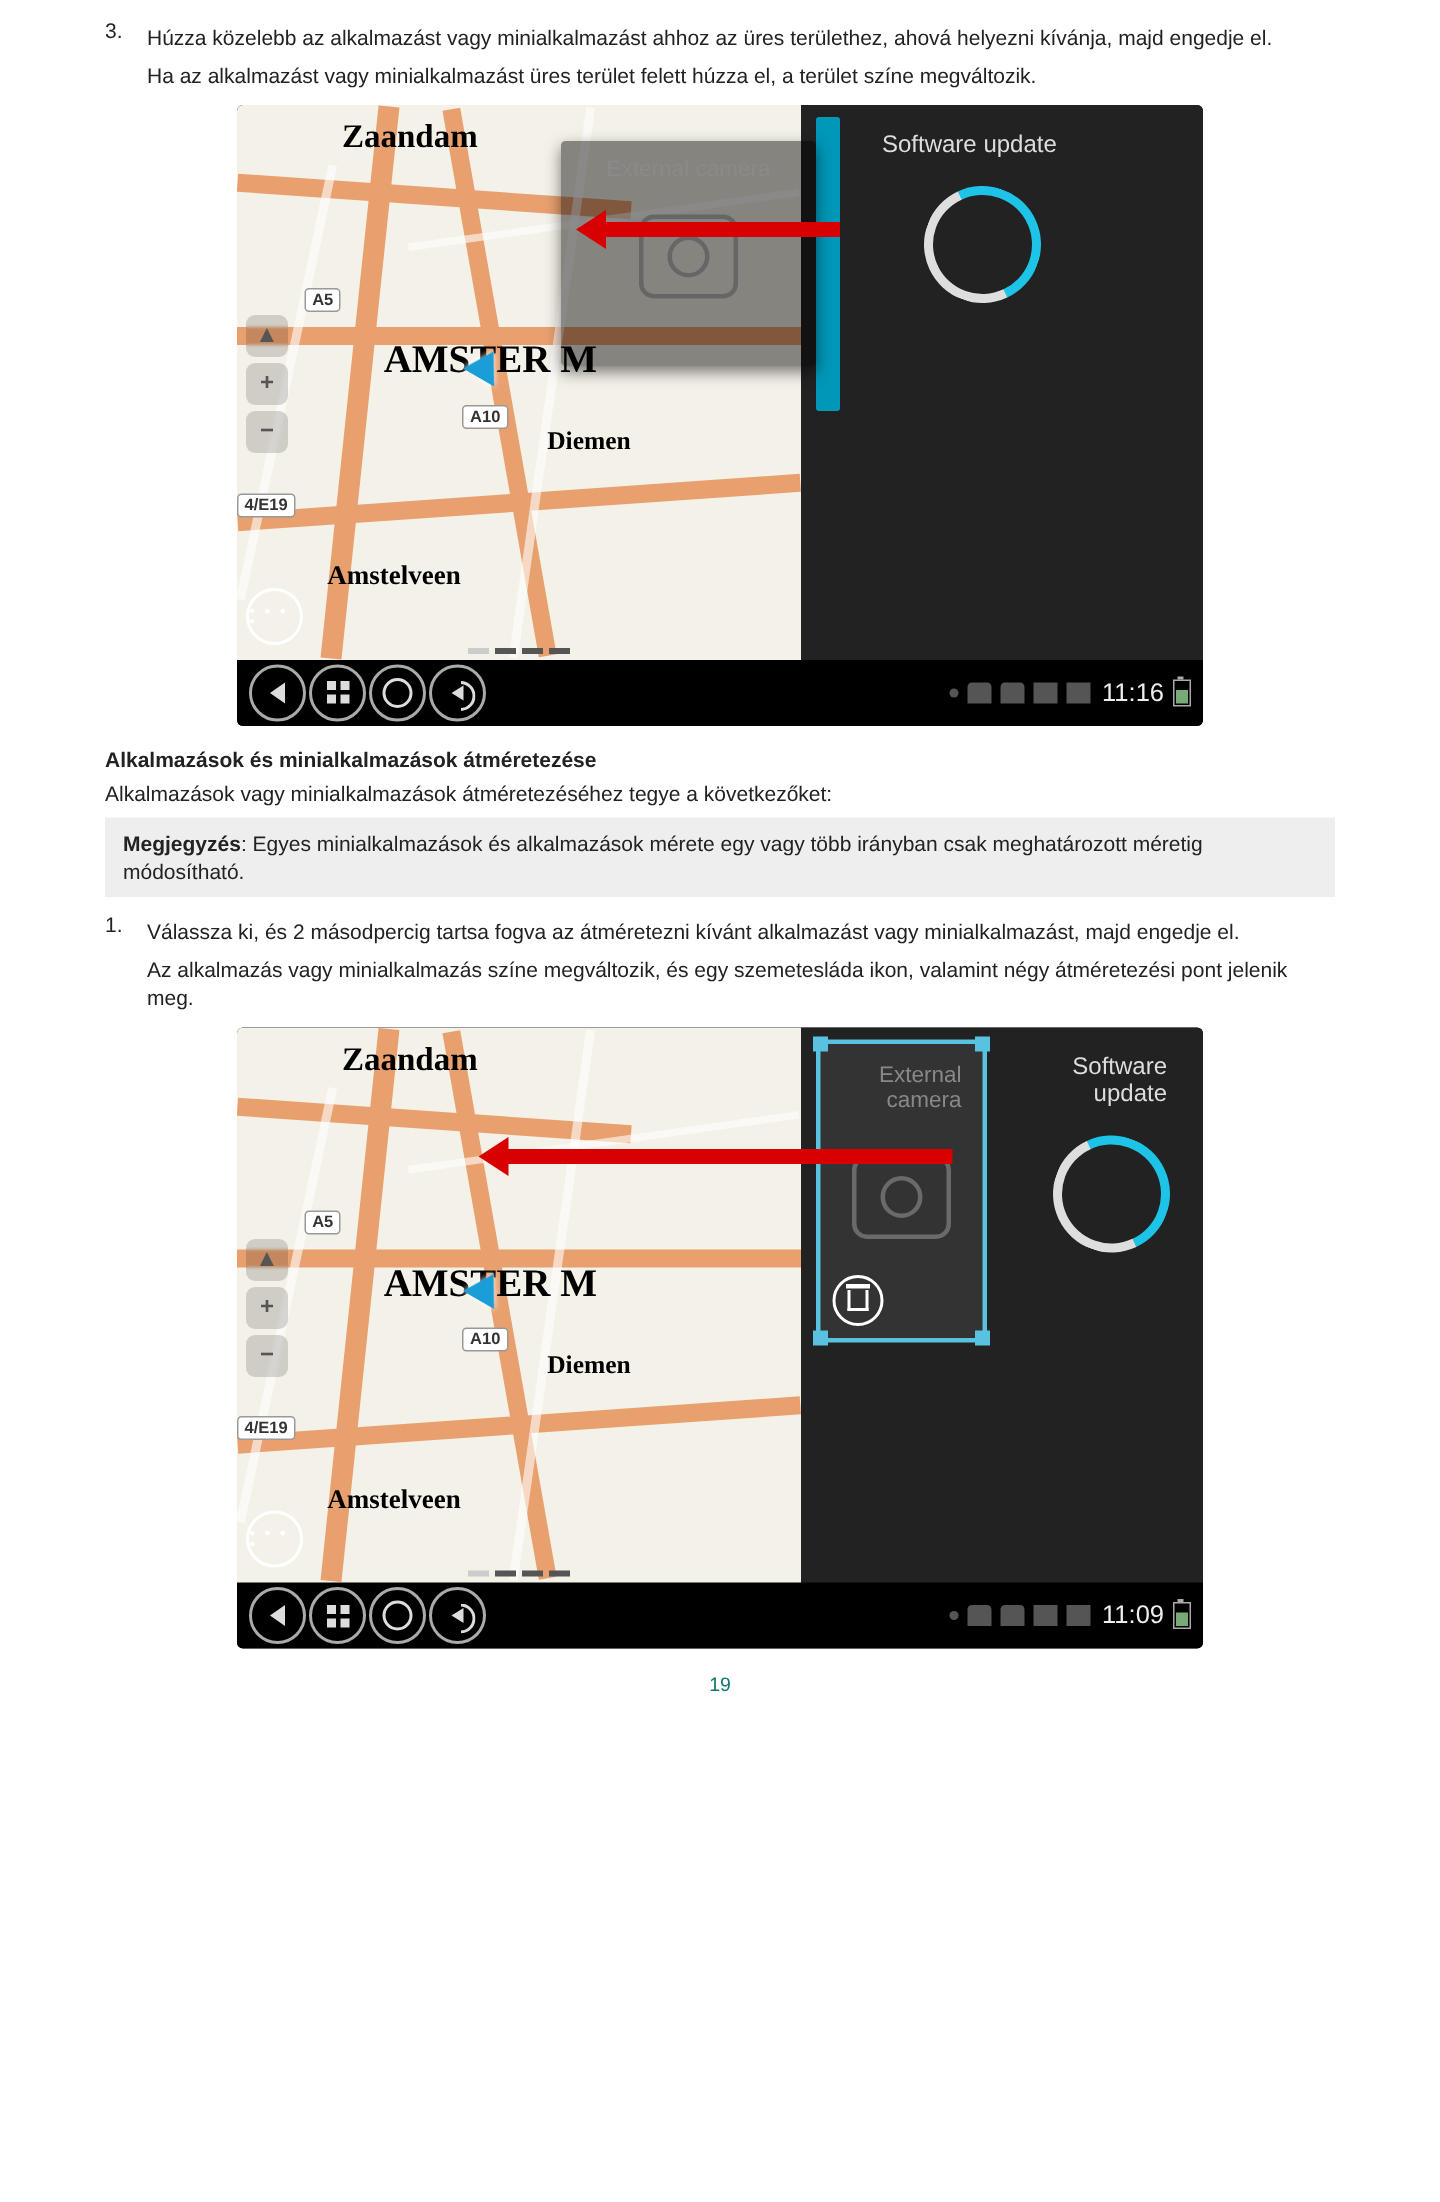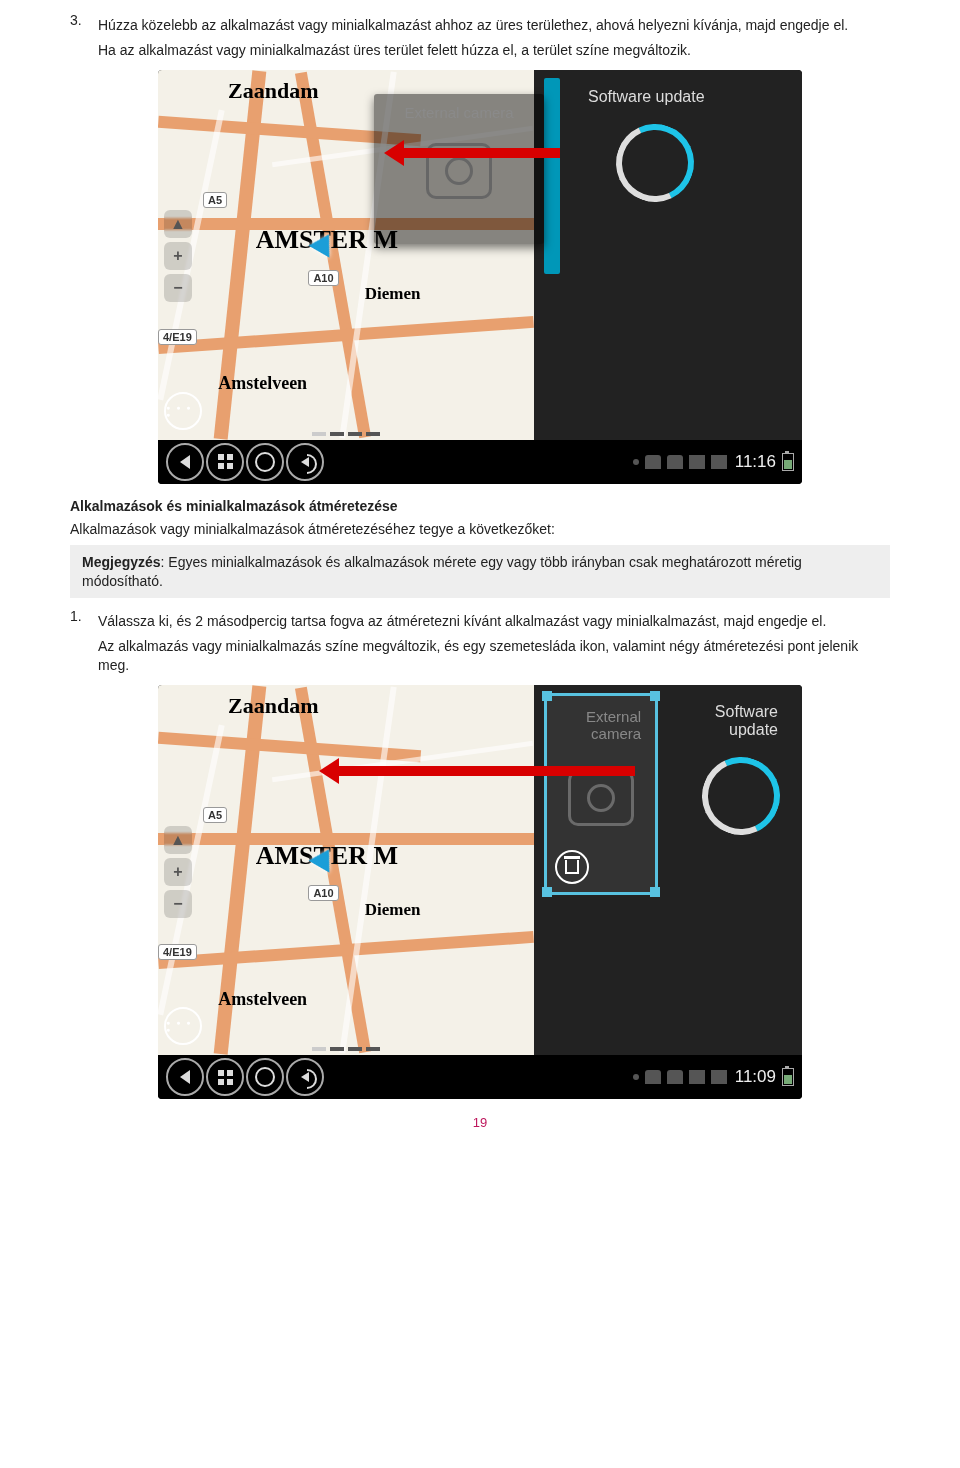--- a/index.html
+++ b/index.html
@@ -42,21 +42,21 @@
     margin: 14px 0 6px 0;
   }
   .para {
     margin: 4px 0 6px 0;
     line-height: 1.35;
   }
   .page-num {
     text-align: center;
     font-size: 13px;
     margin-top: 16px;
-    color: #be185d;
+    color: #0f766e;
   }
 
   
   .device-shot {
     width: 644px;
     margin: 4px auto 12px auto;
     background: #000;
     border-radius: 4px;
     overflow: hidden;
     box-sizing: border-box;

